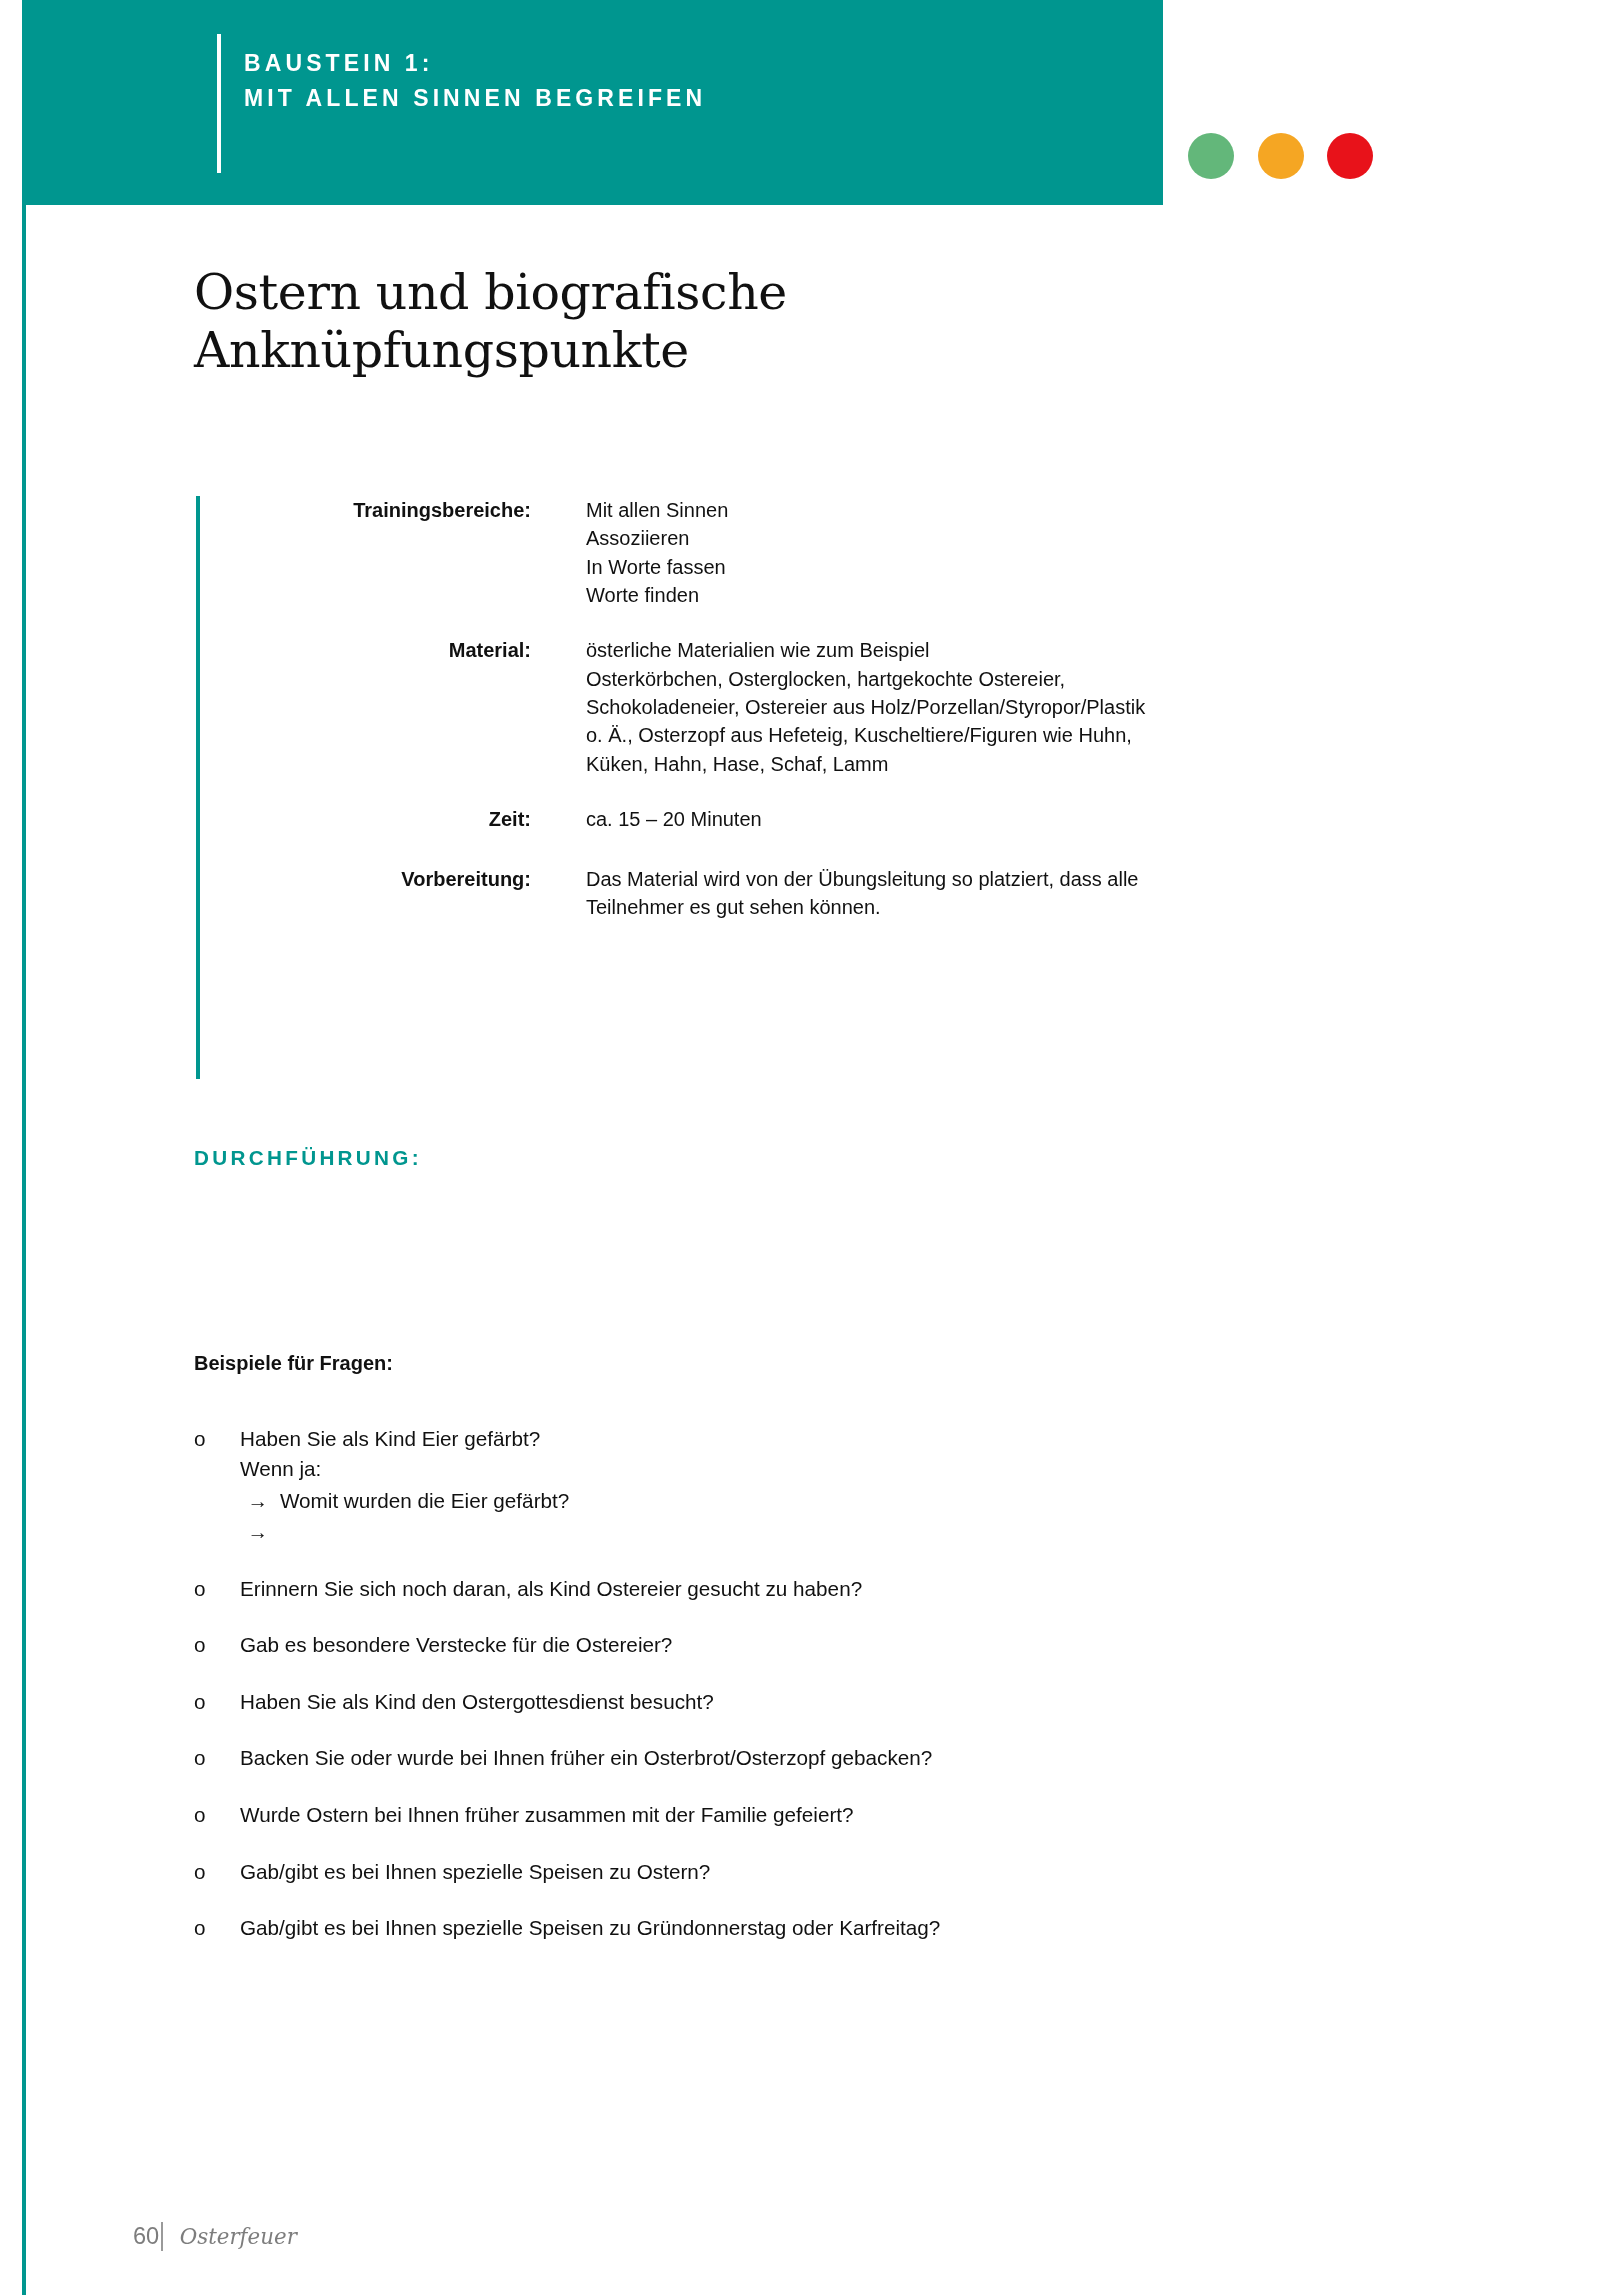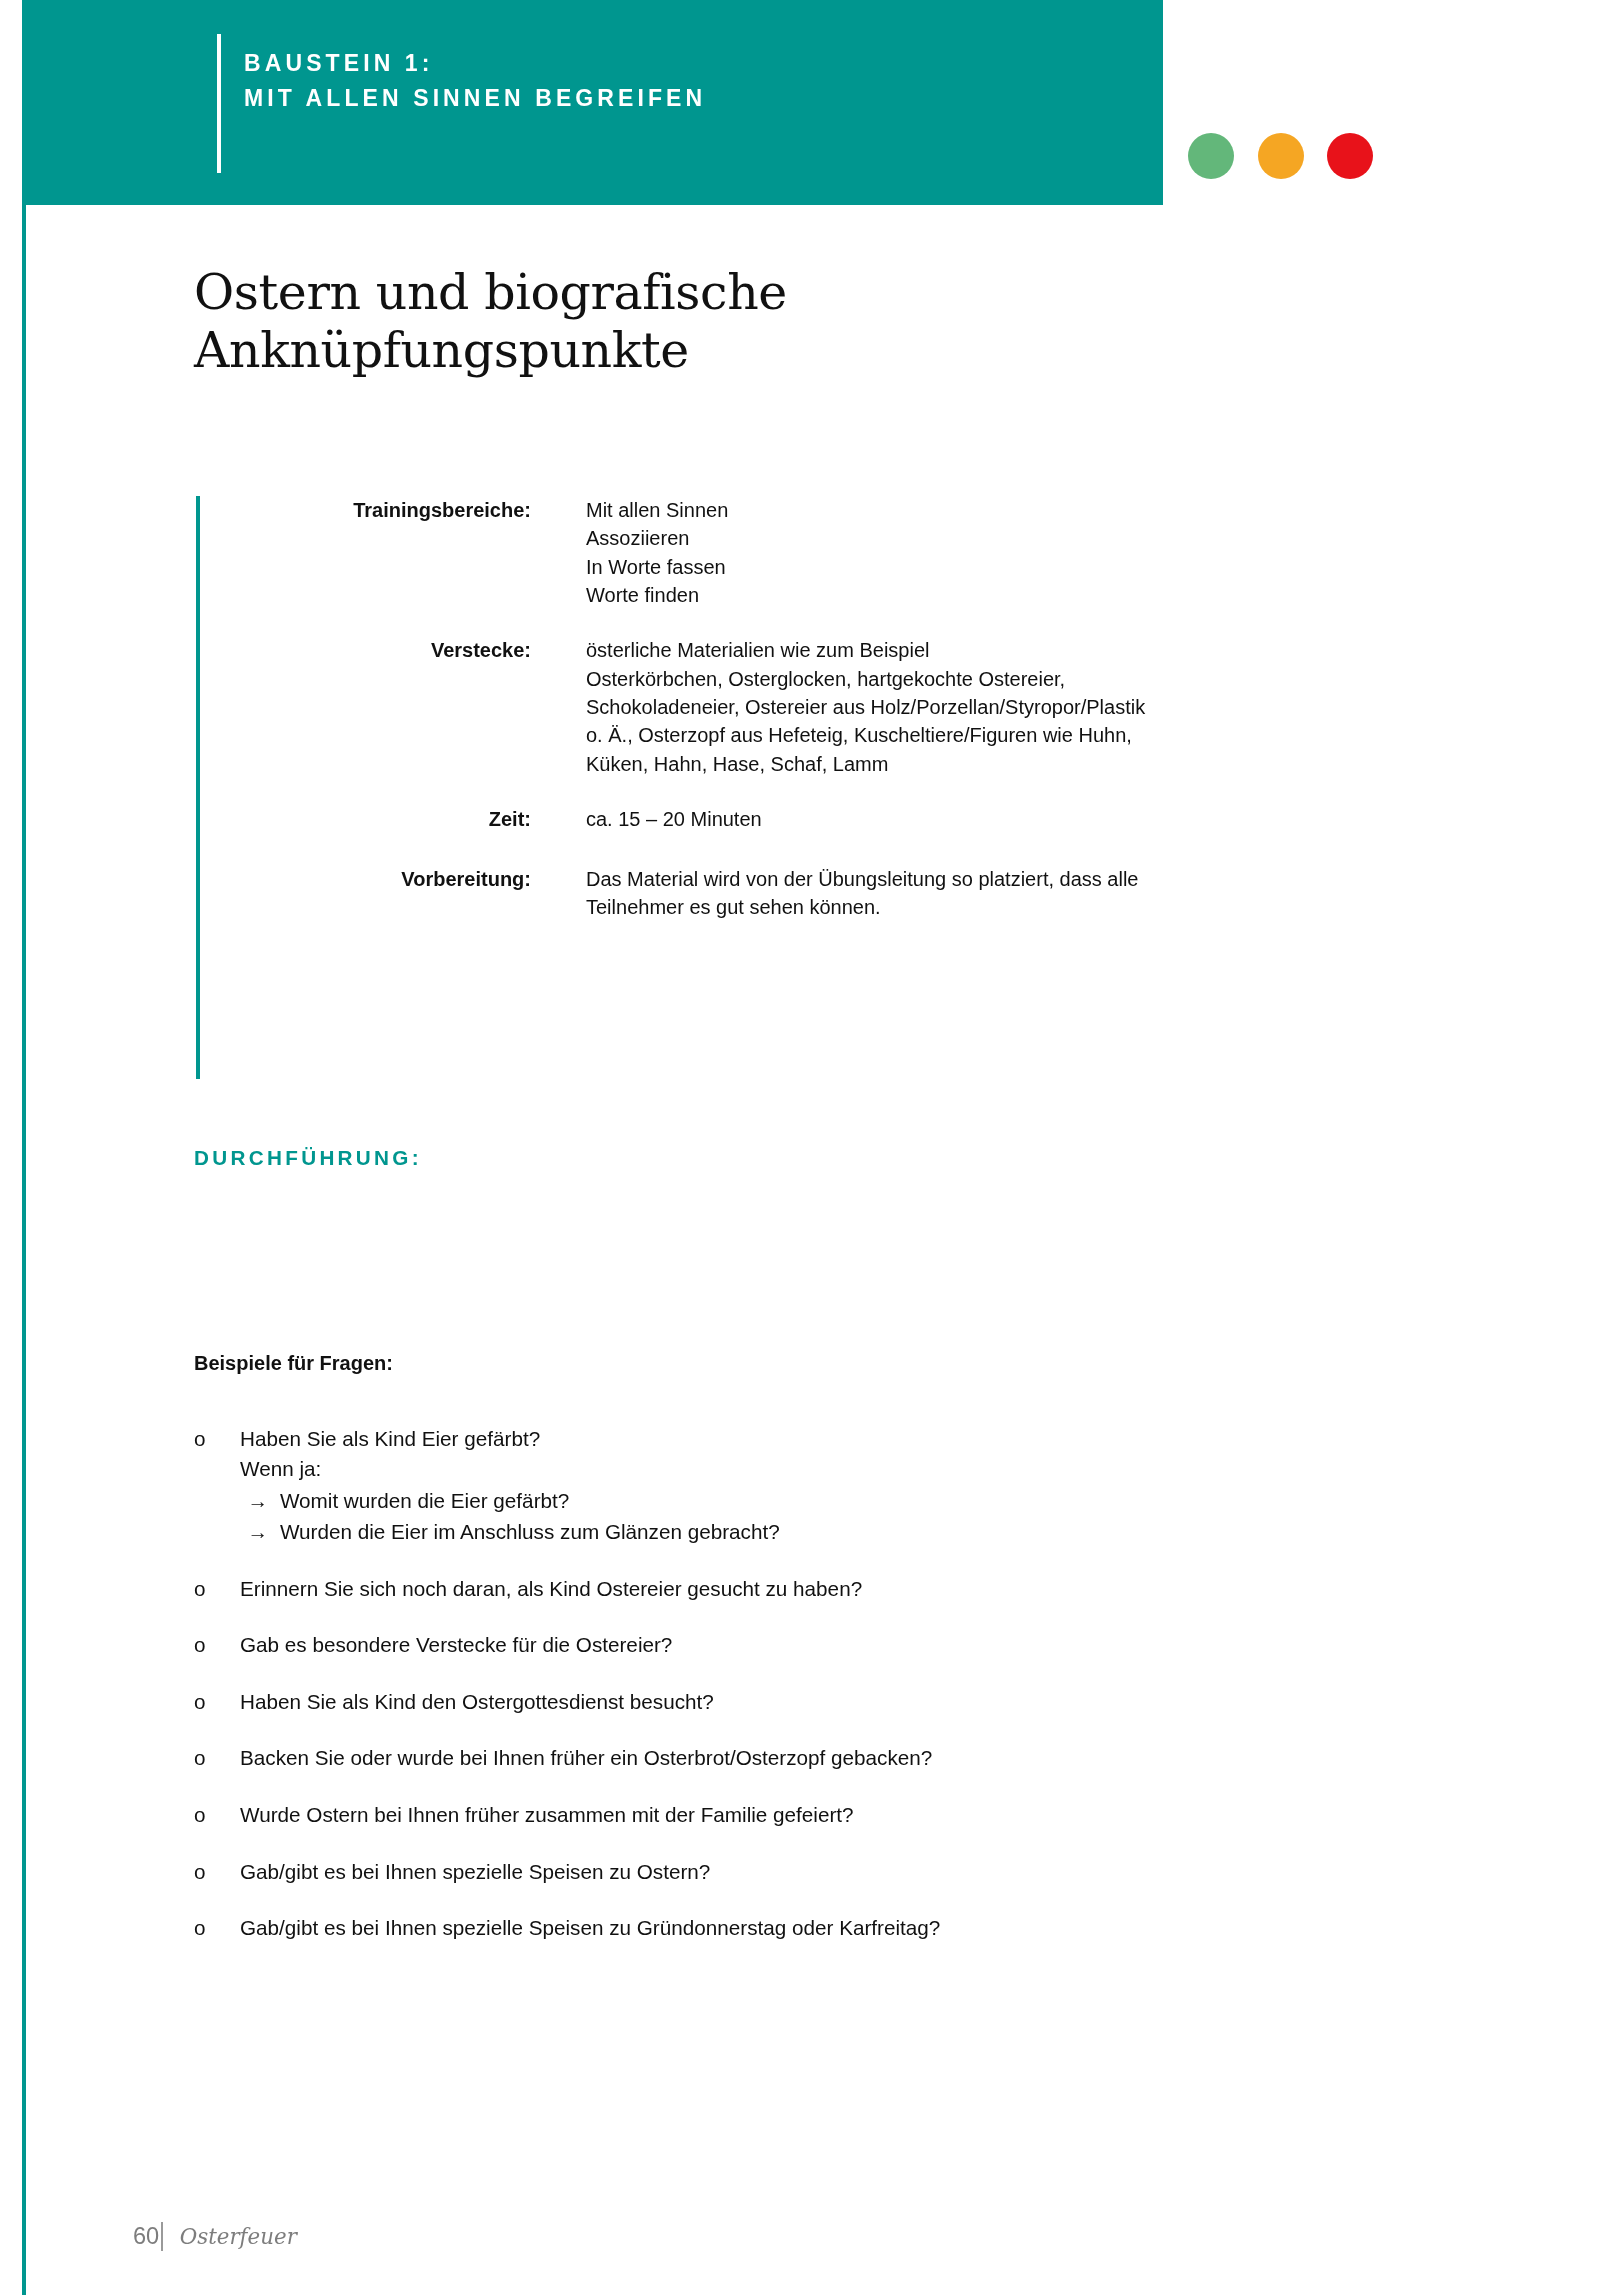--- a/index.html
+++ b/index.html
@@ -251,21 +251,21 @@
 
     <div class="meta-row">
       <div class="meta-label">Trainingsbereiche:</div>
       <div class="meta-value" style="white-space: pre-line;">Mit allen Sinnen
 Assoziieren
 In Worte fassen
 Worte finden</div>
     </div>
 
     <div class="meta-row" style="margin-top:26.6px;">
-      <div class="meta-label">Verstecke:</div>
+      <div class="meta-label">Material:</div>
       <div class="meta-value" style="white-space: pre-line;">österliche Materialien wie zum Beispiel
 Osterkörbchen, Osterglocken, hartgekochte Ostereier,
 Schokoladeneier, Ostereier aus Holz/Porzellan/Styropor/Plastik
 o. Ä., Osterzopf aus Hefeteig, Kuscheltiere/Figuren wie Huhn,
 Küken, Hahn, Hase, Schaf, Lamm</div>
     </div>
 
     <div class="meta-row" style="margin-top:26.6px;">
       <div class="meta-label">Zeit:</div>
       <div class="meta-value" style="white-space: pre-line;">ca. 15 – 20 Minuten</div>
@@ -290,21 +290,20 @@
       <div class="q-text">
         <div style="white-space: pre-line;">Haben Sie als Kind Eier gefärbt?
 Wenn ja:</div>
         <div class="q-sub">
           <div class="q-sub-line">
             <div class="q-arrow">→</div>
             <div>Womit wurden die Eier gefärbt?</div>
           </div>
           <div class="q-sub-line">
             <div class="q-arrow">→</div>
-            <div>Wurden die Eier im Anschluss zum Glänzen gebracht?</div>
           </div>
         </div>
       </div>
     </div>
 
     <div class="q-item" style="margin-top:19px;">
       <div class="q-bullet">o</div>
       <div class="q-text">Erinnern Sie sich noch daran, als Kind Ostereier gesucht zu haben?</div>
     </div>
 

